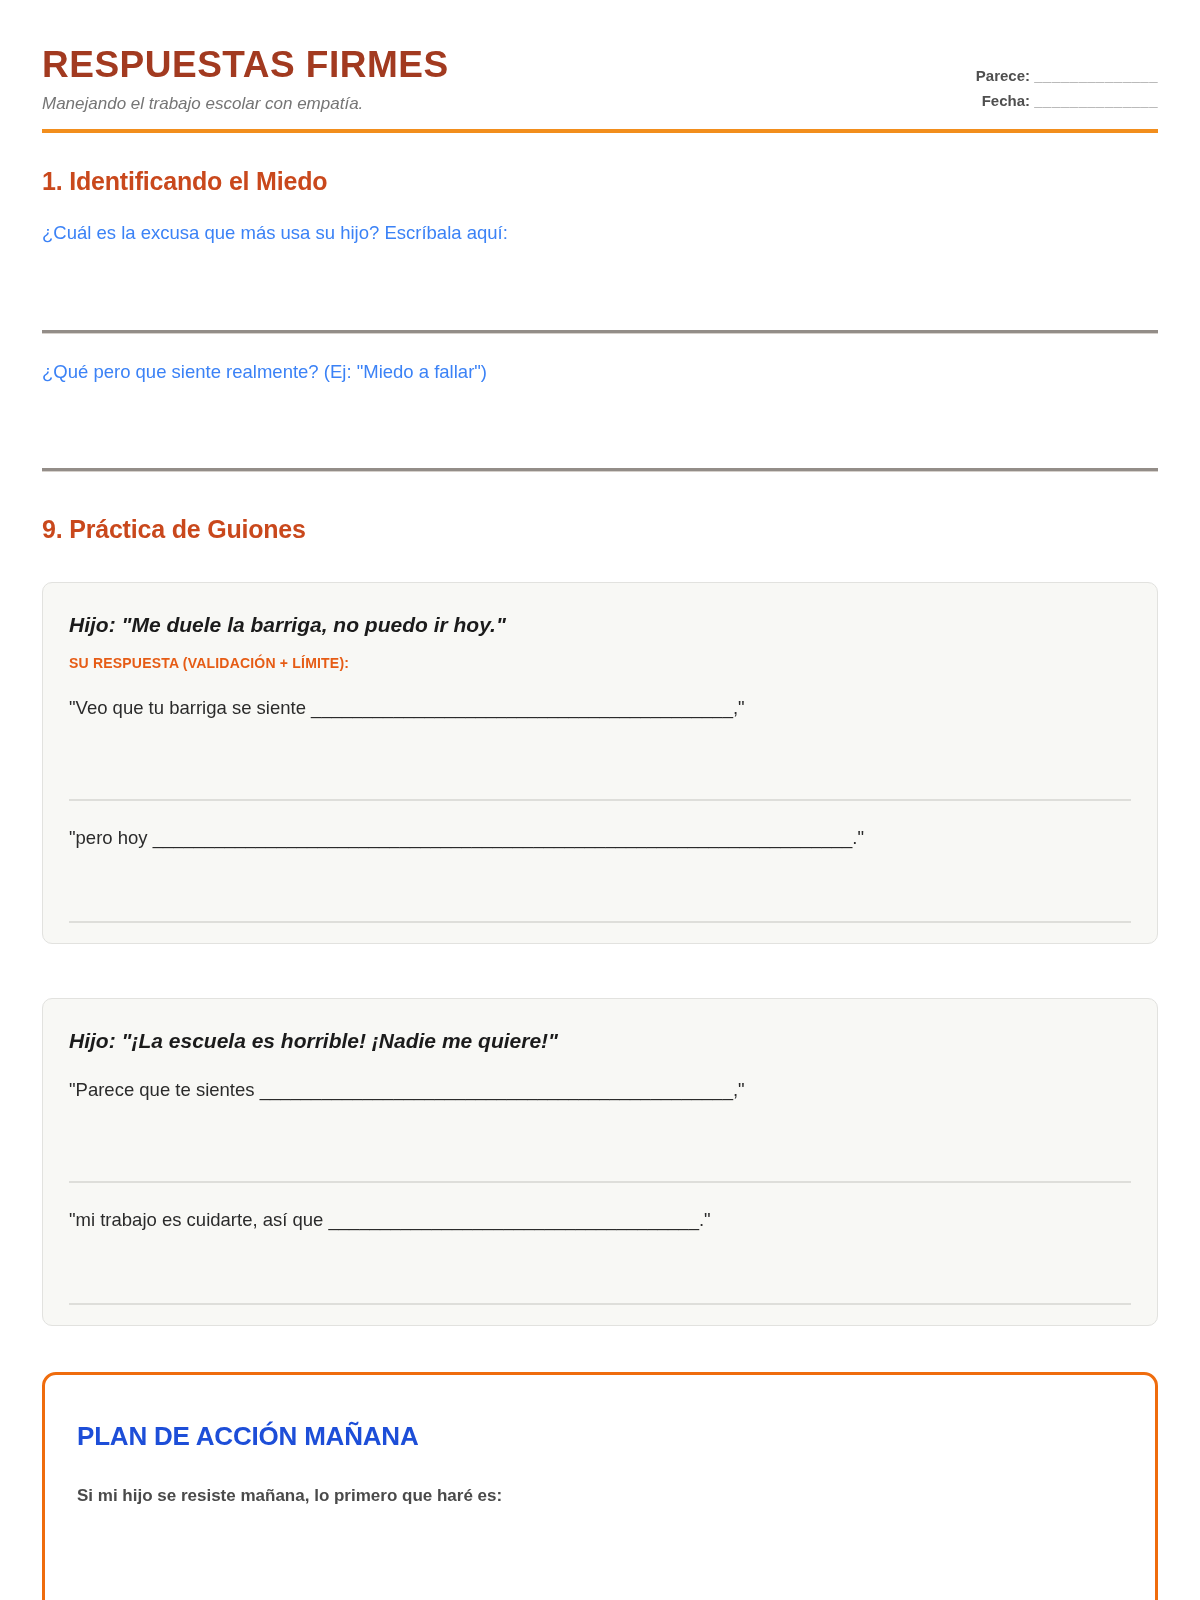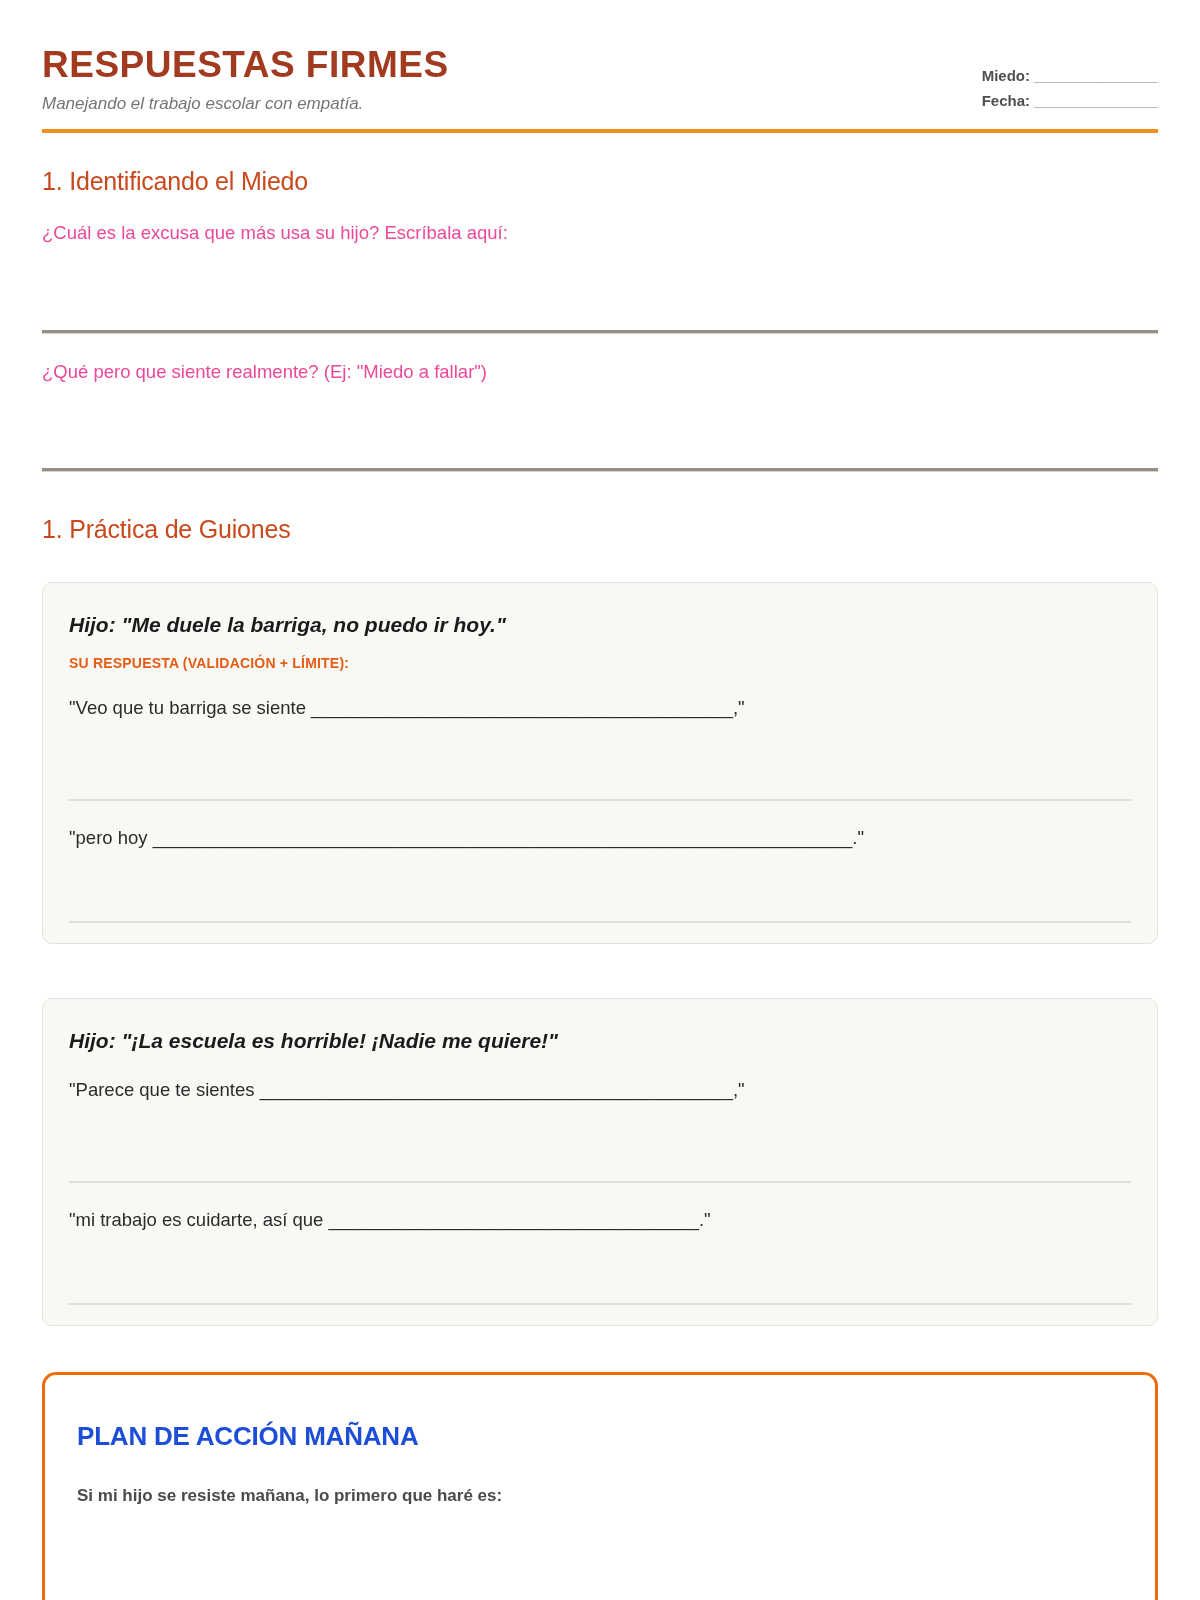--- a/index.html
+++ b/index.html
@@ -53,30 +53,30 @@
   .header-rule {
     margin-top: 15px;
     height: 4px;
     background: #F28E1D;
   }
 
   
   .section-heading {
     margin-top: 34px;
     font-size: 25px;
-    font-weight: normal;
+    font-weight: bold;
     color: #C9481C;
     letter-spacing: -0.2px;
   }
   .section-heading.s2 { margin-top: 44px; }
 
   .question {
     margin-top: 26px;
     font-size: 18.5px;
-    color: #ec4899;
+    color: #3b82f6;
   }
   .question.q2 { margin-top: 28px; }
 
   .write-line {
     margin-top: 86px;
     height: 3px;
     background: #938D88;
     box-shadow: 0 1px 0 #D6D1CC;
   }
   .write-line.w2 { margin-top: 85px; }
@@ -142,33 +142,33 @@
 <body>
 
 <div class="page">
 
   <div class="header-row">
     <div>
       <div class="page-title">RESPUESTAS FIRMES</div>
       <div class="page-subtitle">Manejando el trabajo escolar con empatía.</div>
     </div>
     <div class="header-fields">
-      <div><span>Miedo:</span> <span class="blank">______________</span></div>
+      <div><span>Parece:</span> <span class="blank">______________</span></div>
       <div><span>Fecha:</span> <span class="blank">______________</span></div>
     </div>
   </div>
   <div class="header-rule"></div>
 
   <div class="section-heading">1. Identificando el Miedo</div>
   <div class="question">¿Cuál es la excusa que más usa su hijo? Escríbala aquí:</div>
   <div class="write-line"></div>
   <div class="question q2">¿Qué pero que siente realmente? (Ej: "Miedo a fallar")</div>
   <div class="write-line w2"></div>
 
-  <div class="section-heading s2">1. Práctica de Guiones</div>
+  <div class="section-heading s2">9. Práctica de Guiones</div>
 
   <div class="script-card">
     <div class="child-quote">Hijo: "Me duele la barriga, no puedo ir hoy."</div>
     <div class="response-label">SU RESPUESTA (VALIDACIÓN + LÍMITE):</div>
     <div class="response-prompt">"Veo que tu barriga se siente _________________________________________,"</div>
     <div class="fill-line"></div>
     <div class="response-prompt">"pero hoy ____________________________________________________________________."</div>
     <div class="fill-line f2"></div>
   </div>
 

